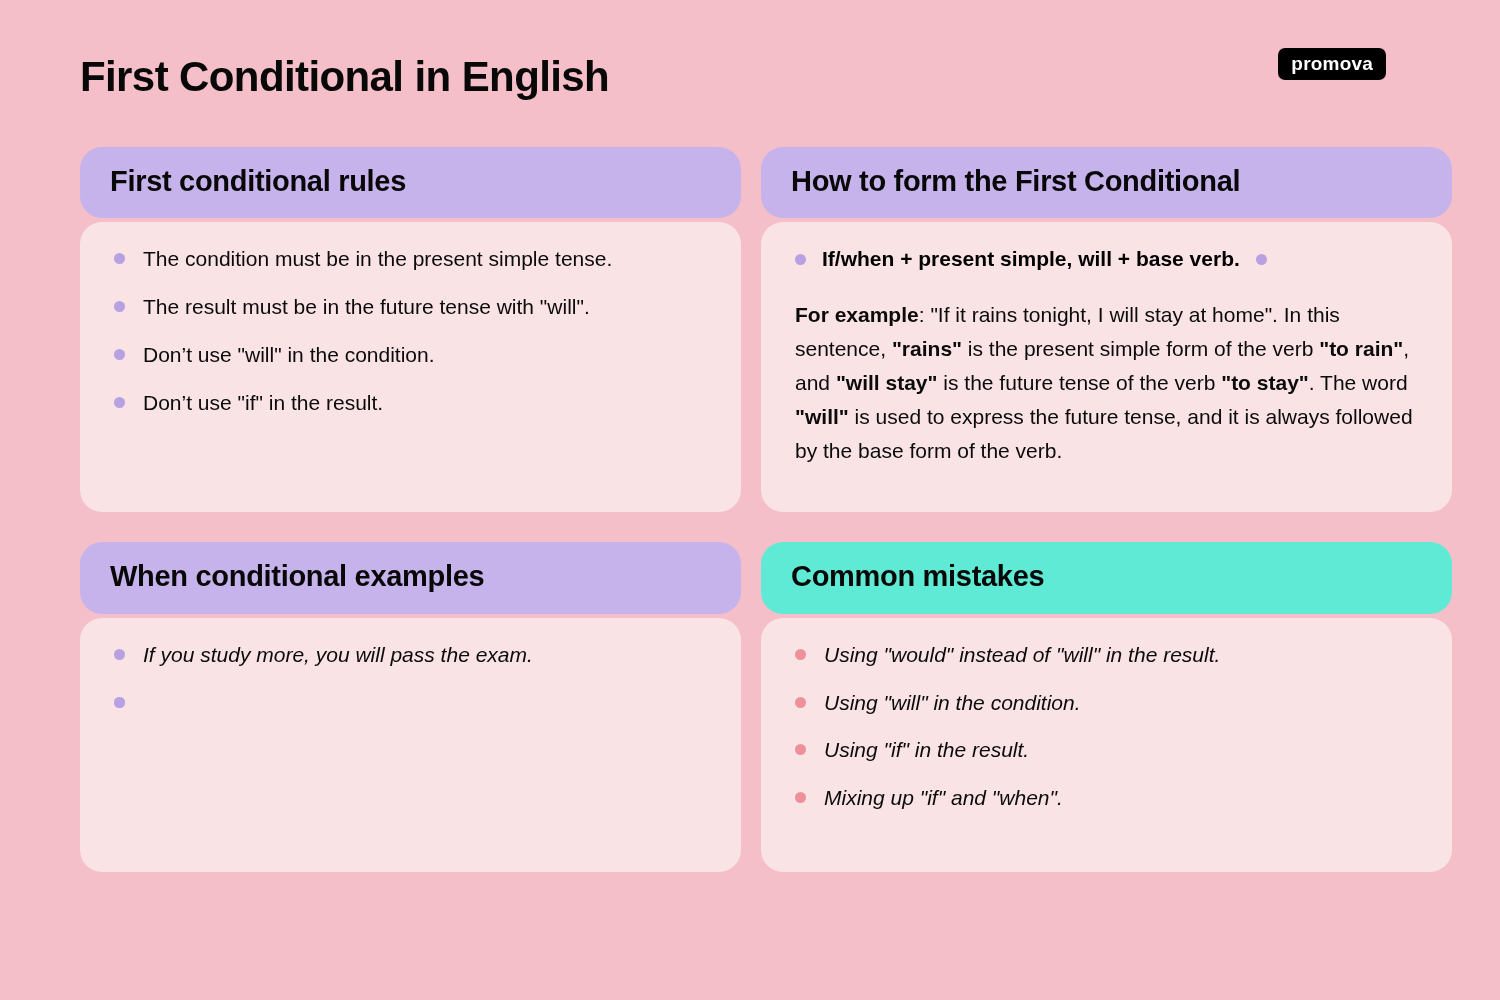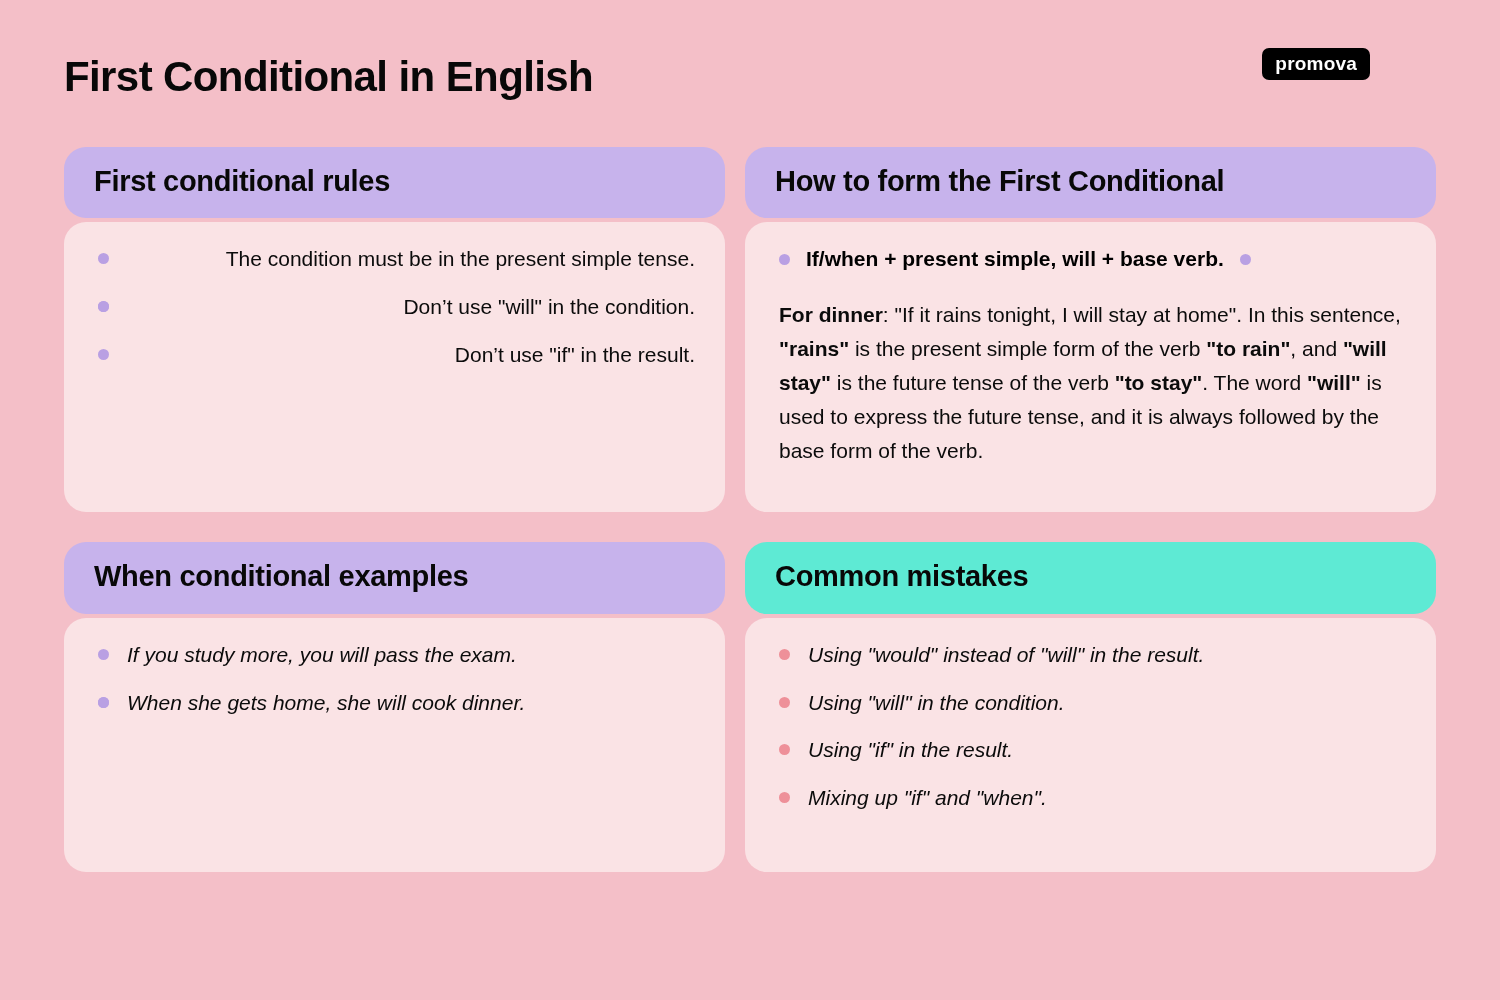--- a/index.html
+++ b/index.html
@@ -4,21 +4,21 @@
 <style>
   html,body{margin:0;padding:0;}
   body{
     width:1500px;height:1000px;
     background:#f4bfc8;
     font-family:"Liberation Sans","DejaVu Sans",sans-serif;
     overflow:hidden;
     position:relative;
     -webkit-font-smoothing:antialiased;
   }
-  .page{position:relative;width:1436px;height:1000px;}
+  .page{position:relative;width:1436px;height:1000px;margin-left:16px;}
 
   
   .page-title{
     position:absolute;left:64px;top:54px;
     font-size:42px;font-weight:bold;color:#080808;
     letter-spacing:-0.6px;line-height:1.1;
     white-space:nowrap;
   }
   .logo{
     position:absolute;right:66px;top:48px;
@@ -82,21 +82,21 @@
   }
   ul.bullets li:last-child{margin-bottom:0;}
   ul.bullets li .dot{
     position:absolute;left:4px;top:9px;
     width:11px;height:11px;border-radius:50%;
   }
   .dot.purple{background:#b9a0e3;}
   .dot.coral{background:#ee9099;}
 
   
-  .rules li{margin-bottom:17px;text-align:right;}
+  .rules li{margin-bottom:17px;}
   
   .spaced li{margin-bottom:34px;}
 
   
   .formula{
     position:relative;
     display:flex;align-items:center;
     gap:16px;
     padding-left:4px;
     margin-bottom:24px;
@@ -135,20 +135,21 @@
         <span class="card-head-text">First conditional rules</span>
       </div>
       <div class="card-body">
         <ul class="bullets rules">
           <li>
             <span class="dot purple"></span>
             <span>The condition must be in the present simple tense.</span>
           </li>
           <li>
             <span class="dot purple"></span>
+            <span>The result must be in the future tense with "will".</span>
           </li>
           <li>
             <span class="dot purple"></span>
             <span>Don’t use "will" in the condition.</span>
           </li>
           <li>
             <span class="dot purple"></span>
             <span>Don’t use "if" in the result.</span>
           </li>
         </ul>
@@ -161,21 +162,21 @@
       </div>
       <div class="card-body">
 
         <div class="formula">
           <span class="dot"></span>
           <span class="formula-text">If/when + present simple, will + base verb.</span>
           <span class="dot"></span>
         </div>
 
         <div class="para">
-          <b>For dinner</b><span>: "If it rains tonight, I will stay at home".</span>
+          <b>For example</b><span>: "If it rains tonight, I will stay at home".</span>
           <span><span>In this sentence, </span><b>"rains"</b><span> is the present simple form of the verb </span><b>"to rain"</b><span>, and </span><b>"will stay"</b><span> is the future tense of the verb </span><b>"to stay"</b><span>. The word </span><b>"will"</b><span> is used to express the future tense, and it is always followed by the base form of the verb.</span></span>
         </div>
 
       </div>
     </div>
 
     <div class="card r2">
       <div class="card-head purple">
         <span class="card-head-text">When conditional examples</span>
       </div>
@@ -183,21 +184,20 @@
         <ul class="bullets spaced">
           <li>
             <span class="dot purple"></span>
             <span>If you study more, you will pass the exam.</span>
           </li>
           <li>
             <span class="dot purple"></span>
           </li>
           <li>
             <span class="dot purple"></span>
-            <span>When she gets home, she will cook dinner.</span>
           </li>
         </ul>
       </div>
     </div>
 
     <div class="card r2">
       <div class="card-head coral">
         <span class="card-head-text">Common mistakes</span>
       </div>
       <div class="card-body">

